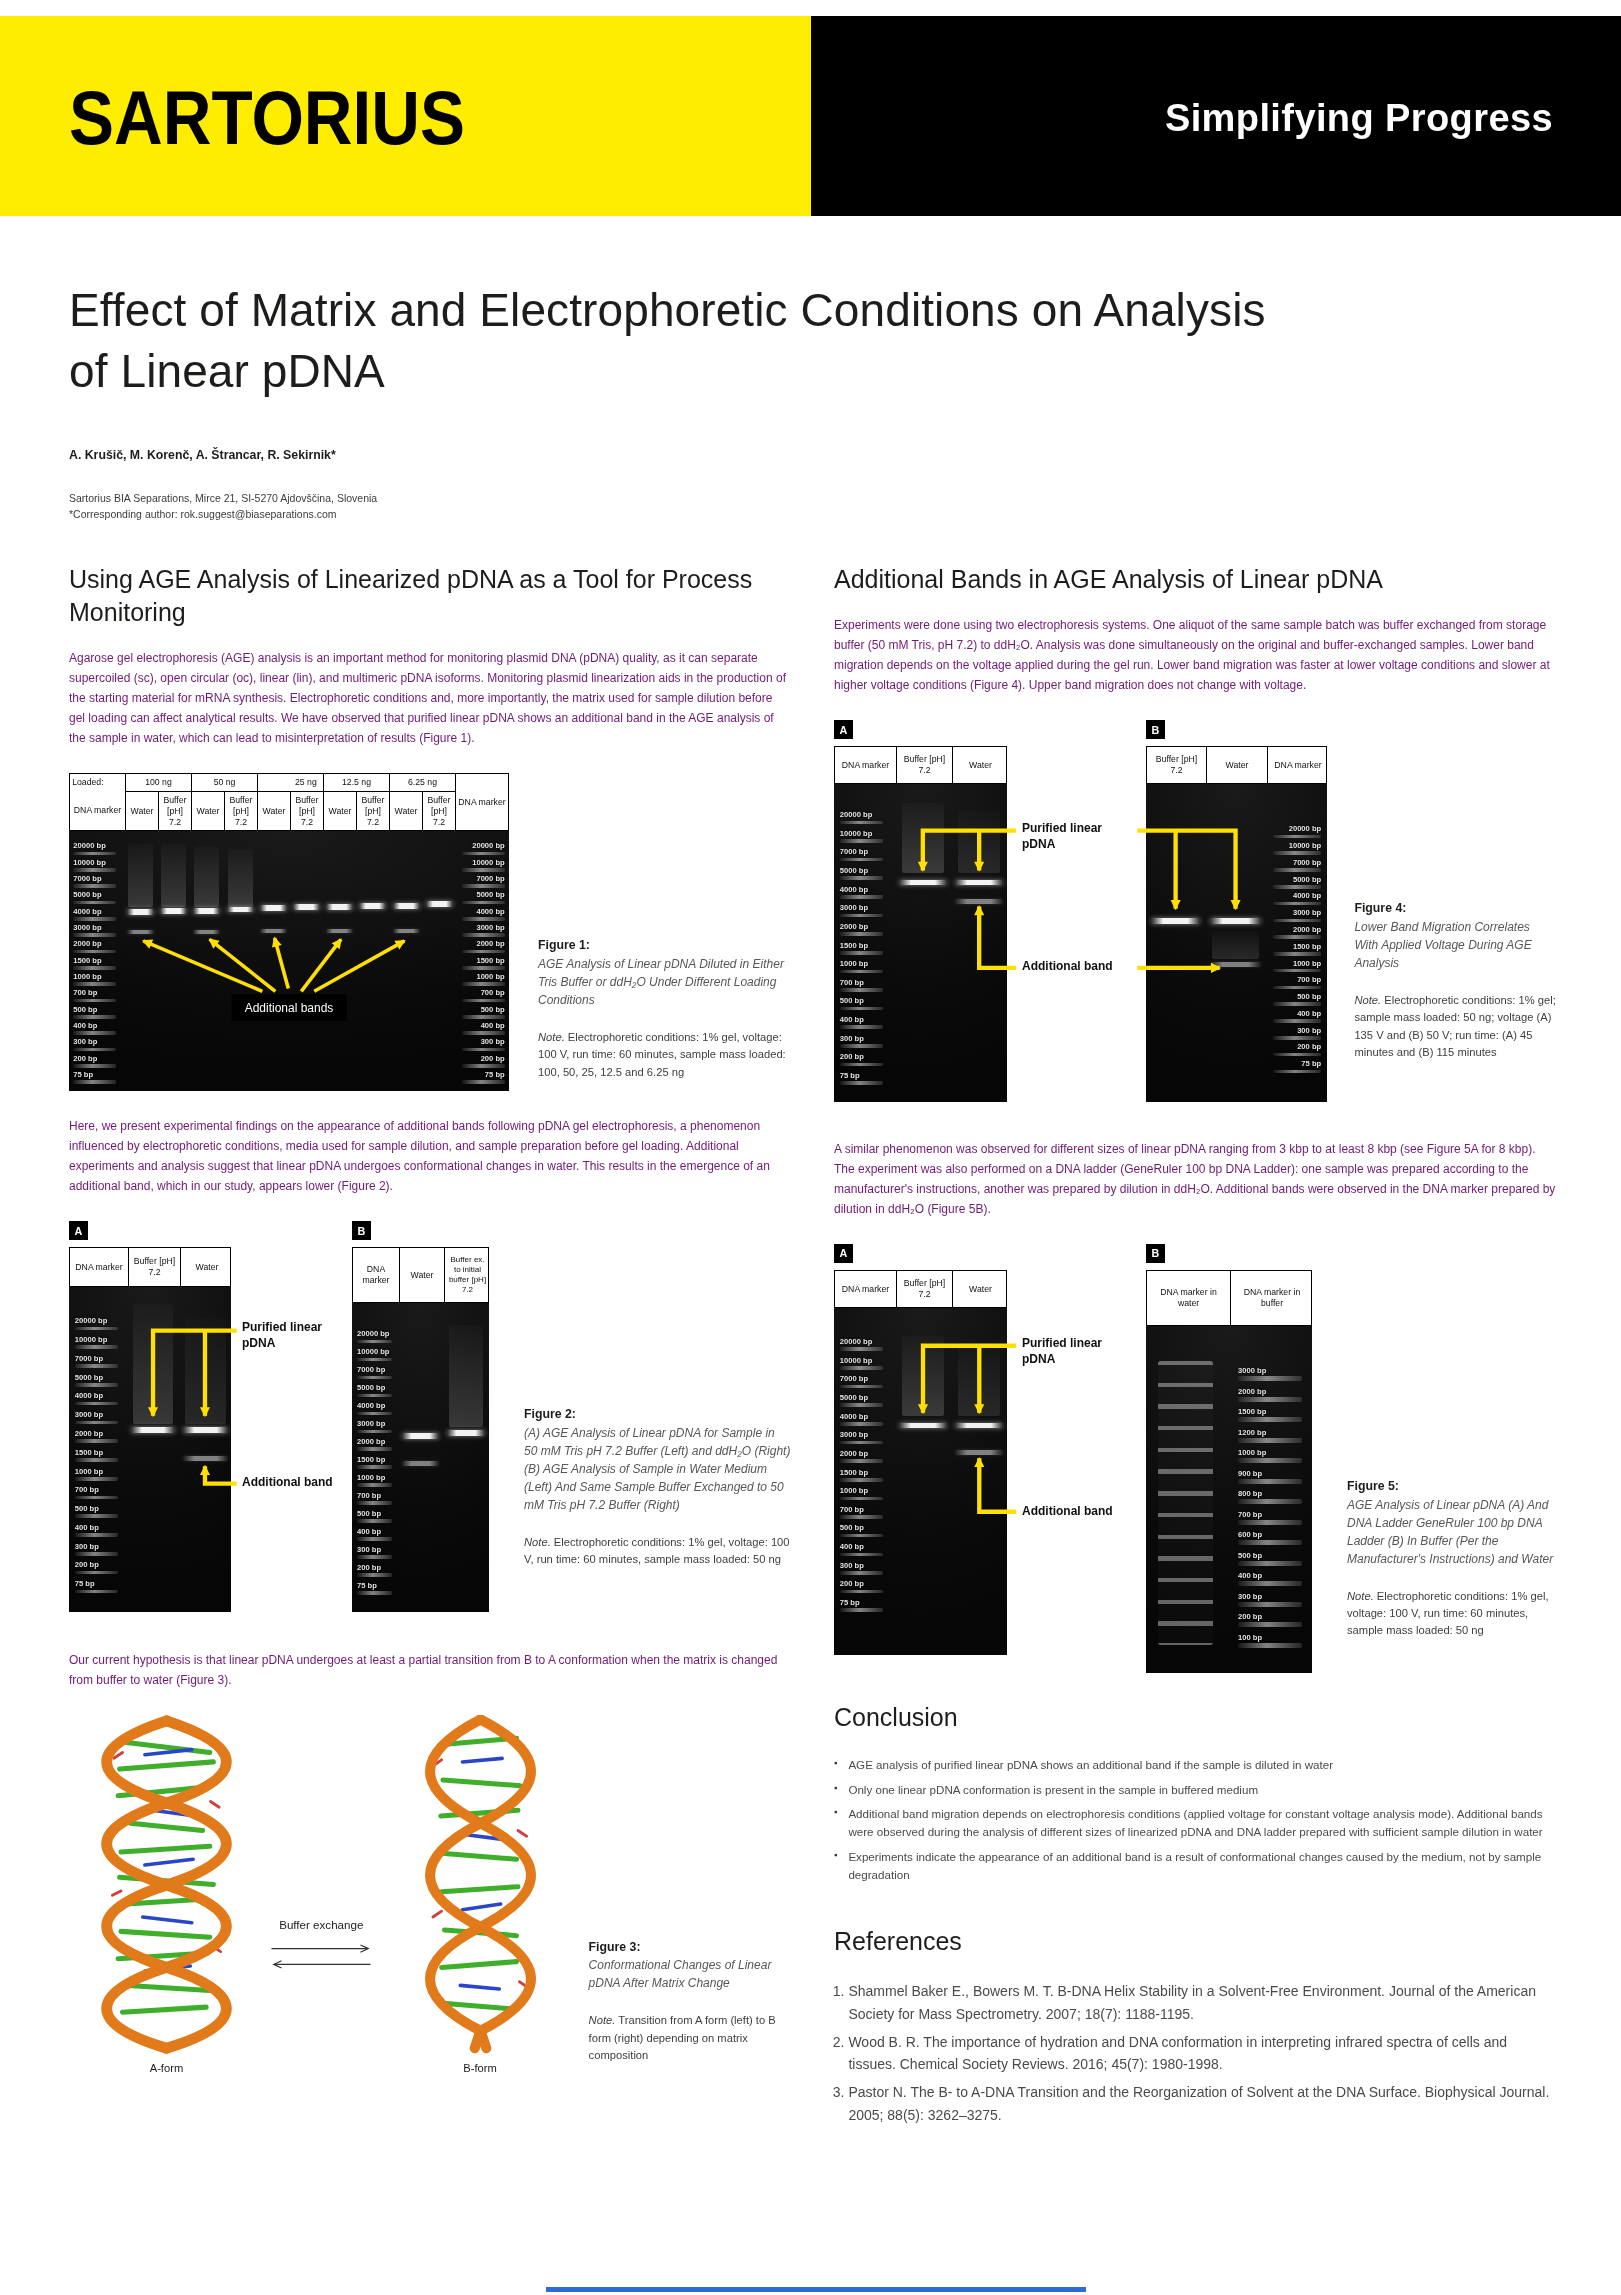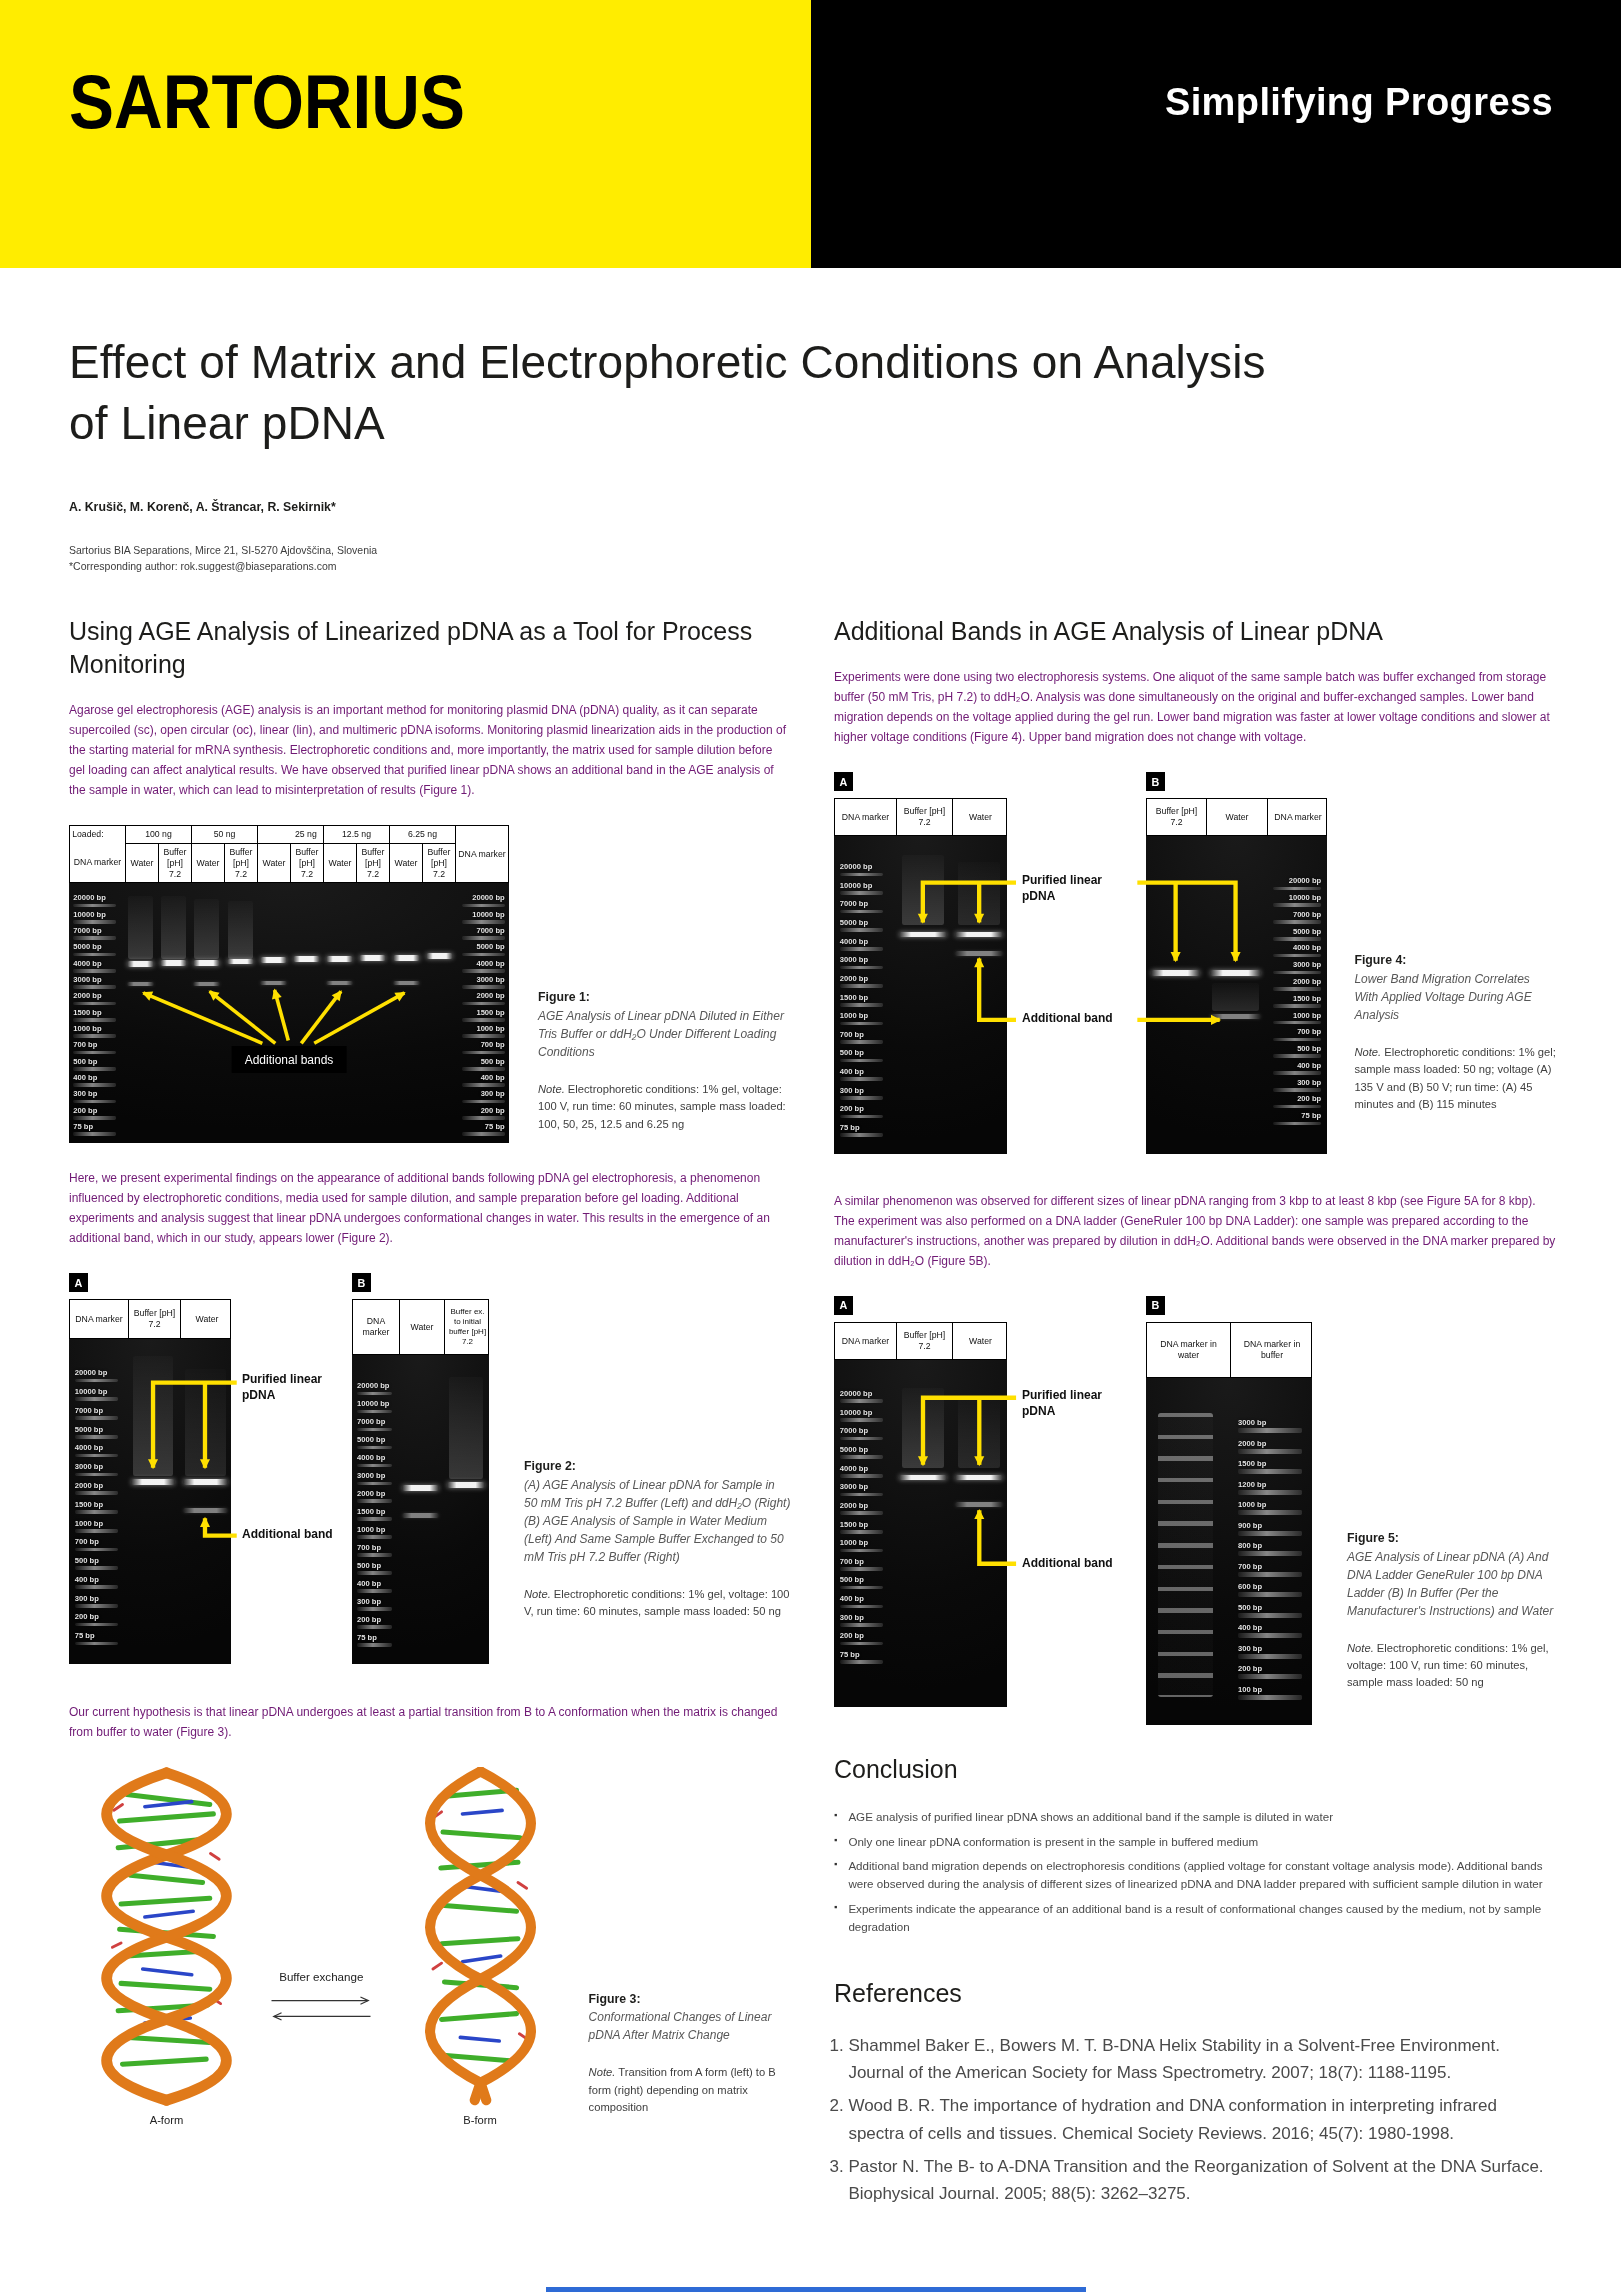--- a/index.html
+++ b/index.html
@@ -1,21 +1,21 @@
 <!DOCTYPE html>
 <html style="font-size:11.6px"><head>
 <meta charset="utf-8">
 <style>
   * { margin:0; padding:0; box-sizing:border-box; }
   html,body { background:#e9e9e9; }
   body { font-family:"Liberation Sans", sans-serif; }
   .page { position:relative; width:1622px; height:2295px; background:#fff; margin:0 auto; overflow:hidden; }
 
   
-  .masthead { position:relative; height:268px; width:100%; background:linear-gradient(90deg,#FFED00 0,#FFED00 50%,#000 50%,#000 100%); }
+  .masthead { position:relative; height:200px; width:100%; background:linear-gradient(90deg,#FFED00 0,#FFED00 50%,#000 50%,#000 100%);margin-top:16px; }
   .logo { position:absolute; left:69px; top:61px; font-size:71px; font-weight:800; color:#000; letter-spacing:0px; transform:scaleX(.95) scaleY(1.08); transform-origin:left center; }
   .tagline { position:absolute; right:69px; top:81px; color:#fff; font-size:38px; font-weight:700; letter-spacing:0.4px; }
 
   
   .title-block { padding:64px 69px 0 69px; }
   .poster-title { font-size:46px; font-weight:300; color:#1d1d1b; line-height:1.33; letter-spacing:0.1px; }
   .authors { margin-top:46px; font-size:12.3px; font-weight:700; color:#1d1d1b; }
   .affiliation { margin-top:29px; font-size:10.5px; color:#3c3c3c; line-height:1.5; }
   .correspondence { font-size:10.5px; color:#3c3c3c; line-height:1.5; }
 
@@ -60,21 +60,21 @@
   .helix-wrap { display:flex; flex-direction:column; align-items:center; }
   .form-label { margin-top:8.7px; font-size:11.2px; color:#222; }
   .exchange { display:flex; flex-direction:column; align-items:center; justify-content:center; width:123px; }
   .exchange-label { font-size:11.6px; color:#222; text-align:center; line-height:1.35; margin-bottom:7.2px; }
 
   
   .bullets { list-style:none; margin-top:21.7px; }
   .bullets li { position:relative; padding-left:14.4px; font-size:11.6px; color:#4a4a4a; line-height:1.55; margin-bottom:6.5px; }
   .bullets li::before { content:"▪"; position:absolute; left:0; top:0; color:#333; font-size:9.4px; }
   .refs { margin-top:21.7px; margin-left:14.4px; }
-  .refs li { font-size:17px; color:#4a4a4a; line-height:1.6; margin-bottom:5.8px; }
+  .refs li { font-size:14px; color:#4a4a4a; line-height:1.6; margin-bottom:5.8px; }
   .bottom-line { position:absolute; left:546px; top:2287px; width:540px; height:5px; background:#2e6bd6; }
 </style>
 </head>
 <body>
 
 <div class="page">
 
   <div class="masthead">
     <div class="logo">SARTORIUS</div>
     <div class="tagline">Simplifying Progress</div>

